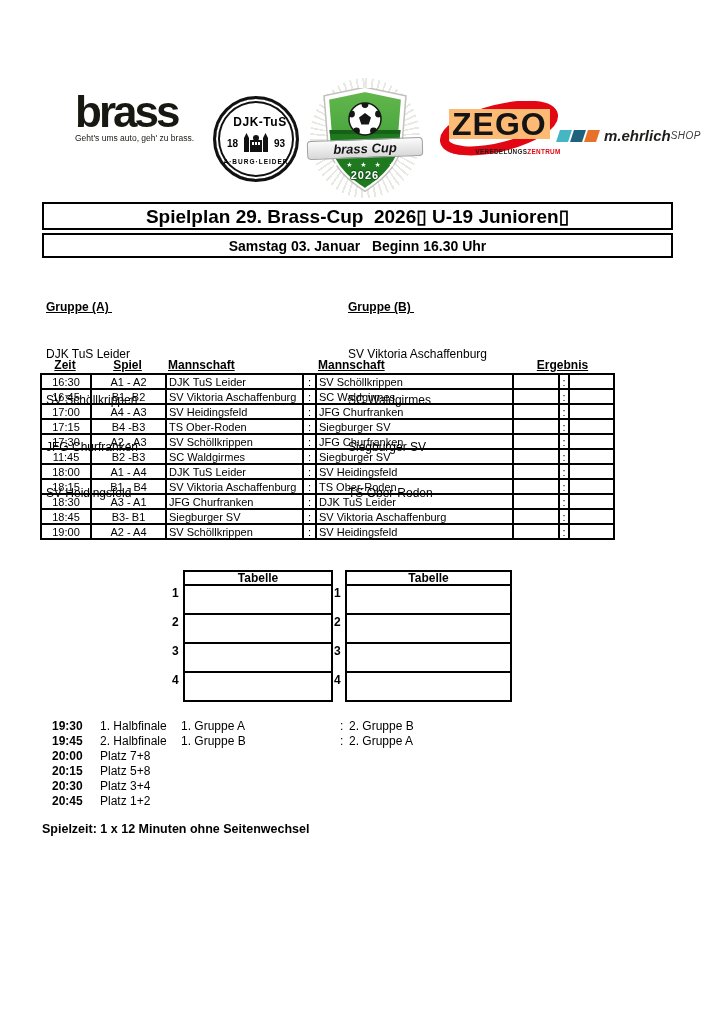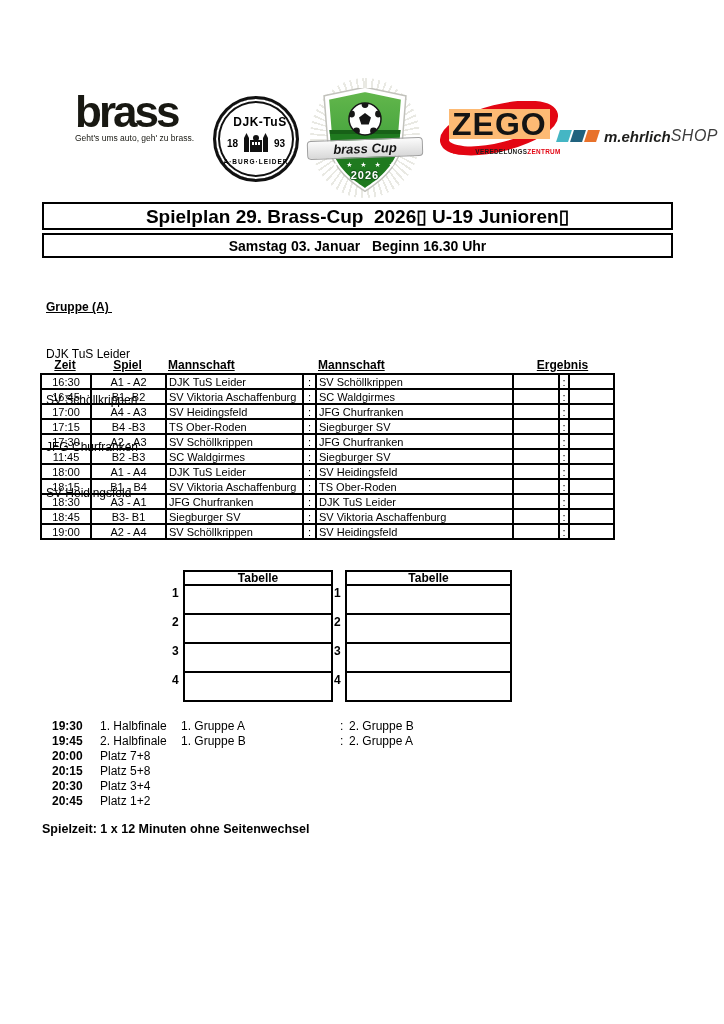--- a/index.html
+++ b/index.html
@@ -44,21 +44,21 @@
   .zego-logo { position:absolute; left:437px; top:101px; width:124px; height:62px; }
   .zego-swoosh { position:absolute; left:0; top:0; }
   .zego-word { position:absolute; left:12px; top:8px; background:#fdba74; padding:0 3px;
     font-size:32px; font-weight:bold; letter-spacing:1px; color:#141414; line-height:30px; }
   .zego-sub { position:absolute; left:15px; top:47px; font-size:6.4px; font-weight:bold; letter-spacing:0.3px; white-space:nowrap; }
   .zego-red { color:#e30613; } .zego-dark { color:#1d1d1b; }
 
   .ehrlich-logo { position:absolute; left:558px; top:127px; display:flex; align-items:center; }
   .eh-sq { width:12px; height:12px; margin-right:2px; transform:skewX(-18deg); display:inline-block; }
   .eh-name { font-size:15px; font-weight:bold; font-style:italic; color:#1d1d1b; margin-left:4px; }
-  .eh-shop { font-size:16px; font-style:italic; color:#3c3c3c; letter-spacing:0.5px; }
+  .eh-shop { font-size:10px; font-style:italic; color:#3c3c3c; letter-spacing:0.5px; }
 
   
   .title-box, .subtitle-box {
     position:absolute; left:42px; width:631px; border:2px solid #000;
     display:flex; align-items:center; justify-content:center; white-space:pre;
   }
   .title-box { top:202px; height:28px; font-size:19px; font-weight:bold; }
   .subtitle-box { top:233px; height:25px; font-size:14px; font-weight:bold; }
 
   
@@ -197,20 +197,27 @@
   <div class="title-box">Spielplan 29. Brass-Cup  2026▯ U-19 Junioren▯</div>
   <div class="subtitle-box">Samstag 03. Januar   Beginn 16.30 Uhr</div>
 
   <div class="group group-a">
     <div class="group-title">Gruppe (A) </div>
     <div>DJK TuS Leider</div>
     <div>SV Schöllkrippen</div>
     <div>JFG Churfranken</div>
     <div>SV Heidingsfeld</div>
   </div>
+  <div class="group group-b">
+    <div class="group-title">Gruppe (B) </div>
+    <div>SV Viktoria Aschaffenburg</div>
+    <div>SC Waldgirmes</div>
+    <div>Siegburger SV</div>
+    <div>TS Ober-Roden</div>
+  </div>
 
   <div class="sched-head">
     <span class="sh-zeit">Zeit</span>
     <span class="sh-spiel">Spiel</span>
     <span class="sh-m1">Mannschaft</span>
     <span class="sh-m2">Mannschaft</span>
     <span class="sh-erg">Ergebnis</span>
   </div>
 
   <table class="sched">

